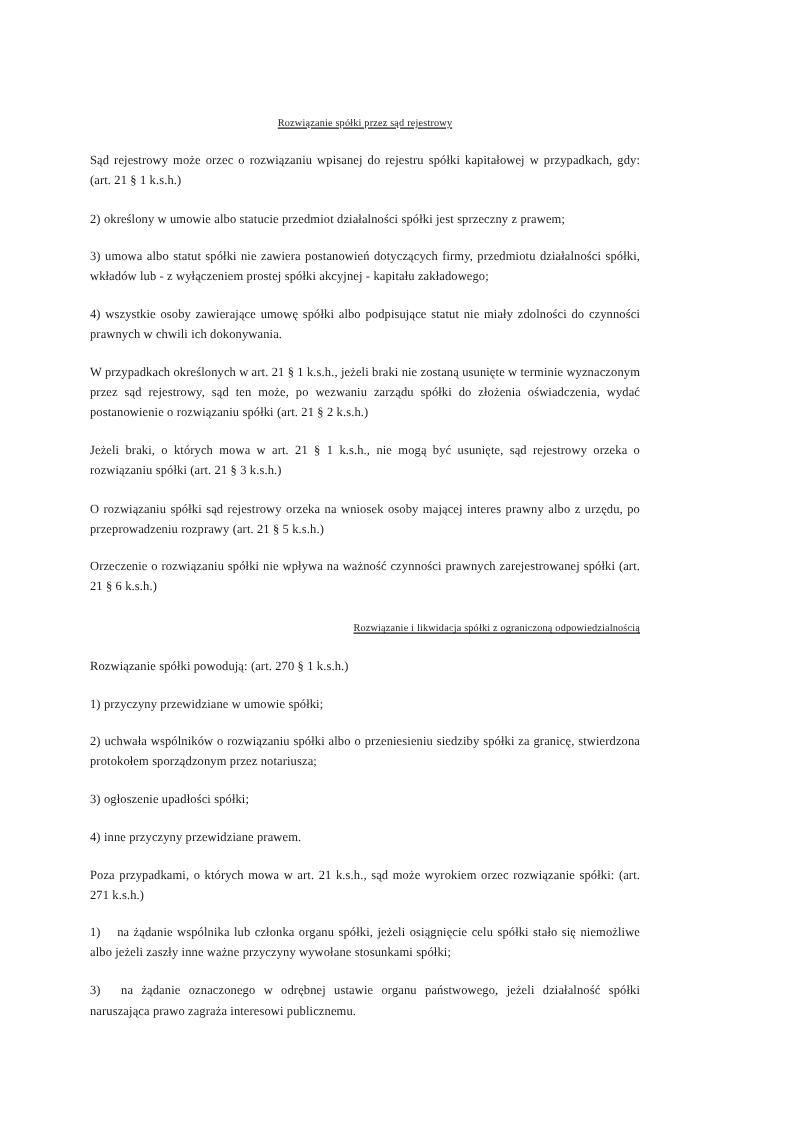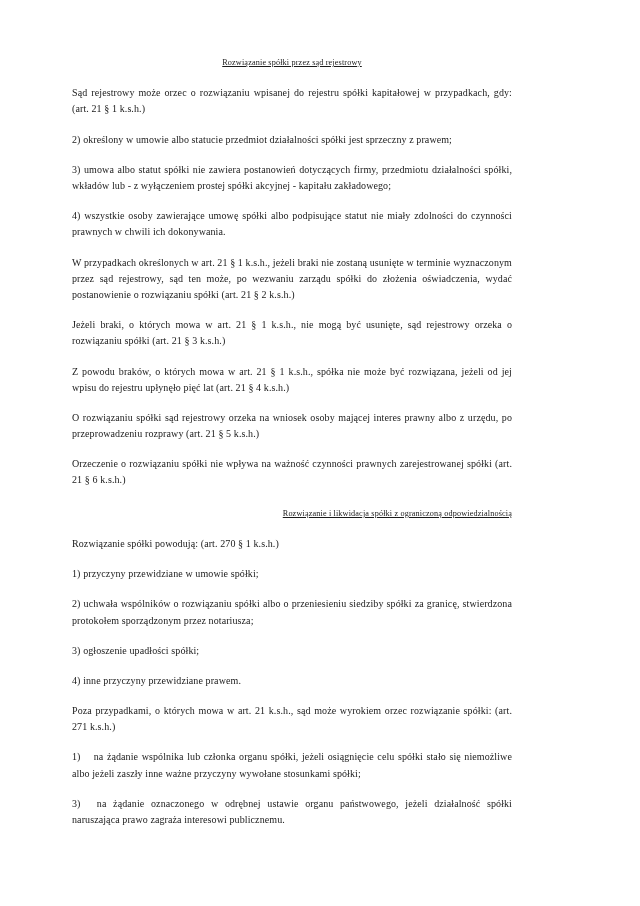--- a/index.html
+++ b/index.html
@@ -12,21 +12,21 @@
     height: 906px;
     font-family: "Liberation Serif", serif;
     color: #1a1a1a;
     overflow: hidden;
   }
   .page {
     position: relative;
     width: 584px;
     height: 906px;
     box-sizing: border-box;
-    padding: 56px 72px 60px 72px;
+    padding: 92px 72px 60px 72px;
     background: #ffffff;
   }
   .doc-body {
     font-size: 8.2px;
     line-height: 1.62;
     text-align: justify;
   }
   .heading {
     text-align: center;
     text-decoration: underline;
@@ -60,21 +60,20 @@
   <div class="doc-body">
 
     <div class="heading">Rozwiązanie spółki przez sąd rejestrowy</div>
 
     <p class="para">Sąd rejestrowy może orzec o rozwiązaniu wpisanej do rejestru spółki kapitałowej w przypadkach, gdy: (art. 21 § 1 k.s.h.)</p>
     <p class="para">2) określony w umowie albo statucie przedmiot działalności spółki jest sprzeczny z prawem;</p>
     <p class="para">3) umowa albo statut spółki nie zawiera postanowień dotyczących firmy, przedmiotu działalności spółki, wkładów lub - z wyłączeniem prostej spółki akcyjnej - kapitału zakładowego;</p>
     <p class="para">4) wszystkie osoby zawierające umowę spółki albo podpisujące statut nie miały zdolności do czynności prawnych w chwili ich dokonywania.</p>
     <p class="para">W przypadkach określonych w art. 21 § 1 k.s.h., jeżeli braki nie zostaną usunięte w terminie wyznaczonym przez sąd rejestrowy, sąd ten może, po wezwaniu zarządu spółki do złożenia oświadczenia, wydać postanowienie o rozwiązaniu spółki (art. 21 § 2 k.s.h.)</p>
     <p class="para">Jeżeli braki, o których mowa w art. 21 § 1 k.s.h., nie mogą być usunięte, sąd rejestrowy orzeka o rozwiązaniu spółki (art. 21 § 3 k.s.h.)</p>
-    <p class="para">Z powodu braków, o których mowa w art. 21 § 1 k.s.h., spółka nie może być rozwiązana, jeżeli od jej wpisu do rejestru upłynęło pięć lat (art. 21 § 4 k.s.h.)</p>
     <p class="para">O rozwiązaniu spółki sąd rejestrowy orzeka na wniosek osoby mającej interes prawny albo z urzędu, po przeprowadzeniu rozprawy (art. 21 § 5 k.s.h.)</p>
     <p class="para">Orzeczenie o rozwiązaniu spółki nie wpływa na ważność czynności prawnych zarejestrowanej spółki (art. 21 § 6 k.s.h.)</p>
 
     <div class="heading second">Rozwiązanie i likwidacja spółki z ograniczoną odpowiedzialnością</div>
 
     <p class="para">Rozwiązanie spółki powodują: (art. 270 § 1 k.s.h.)</p>
     <p class="para">1) przyczyny przewidziane w umowie spółki;</p>
     <p class="para">2) uchwała wspólników o rozwiązaniu spółki albo o przeniesieniu siedziby spółki za granicę, stwierdzona protokołem sporządzonym przez notariusza;</p>
     <p class="para">3) ogłoszenie upadłości spółki;</p>
     <p class="para">4) inne przyczyny przewidziane prawem.</p>

